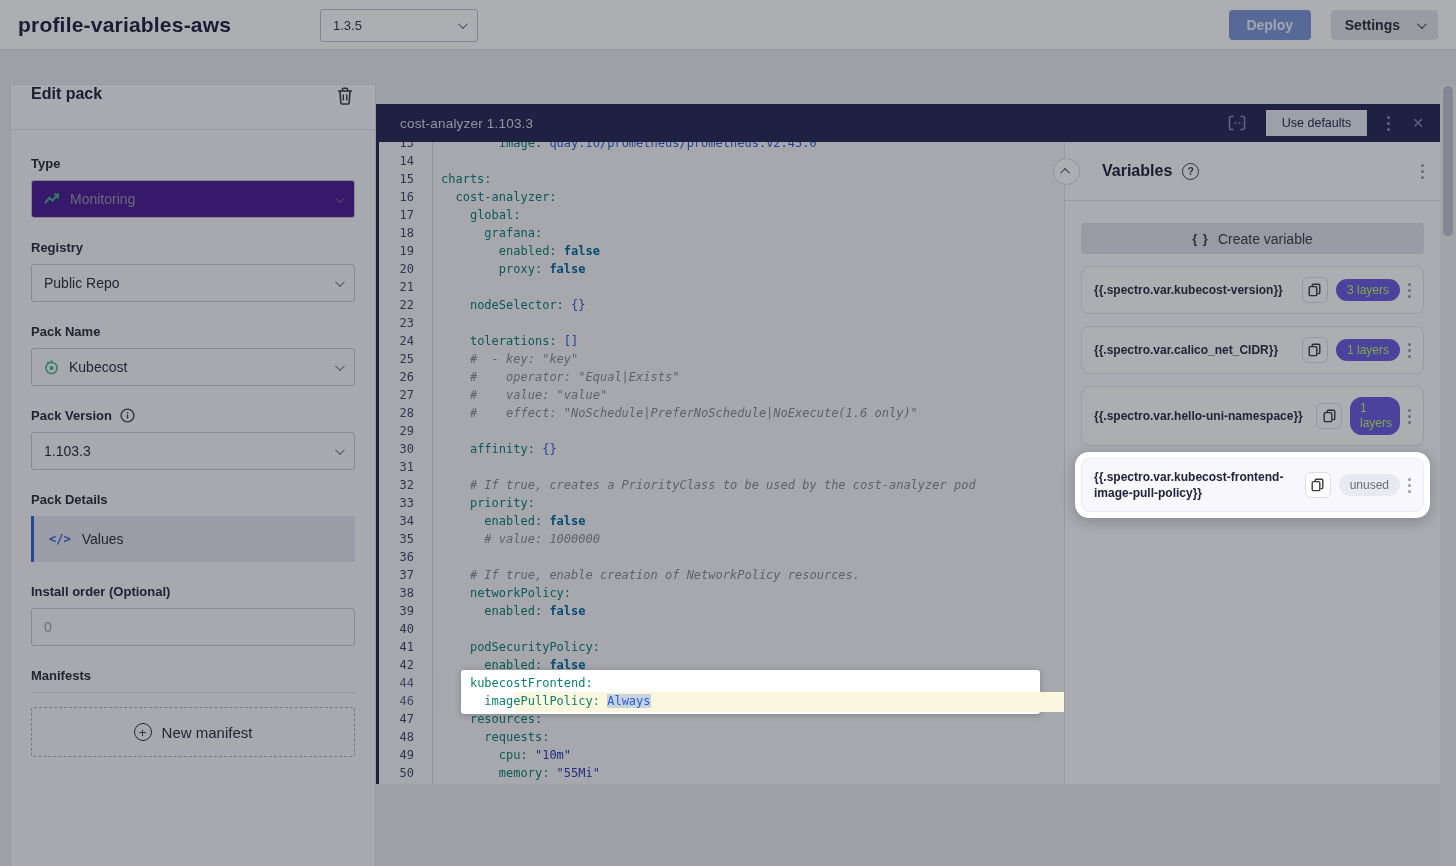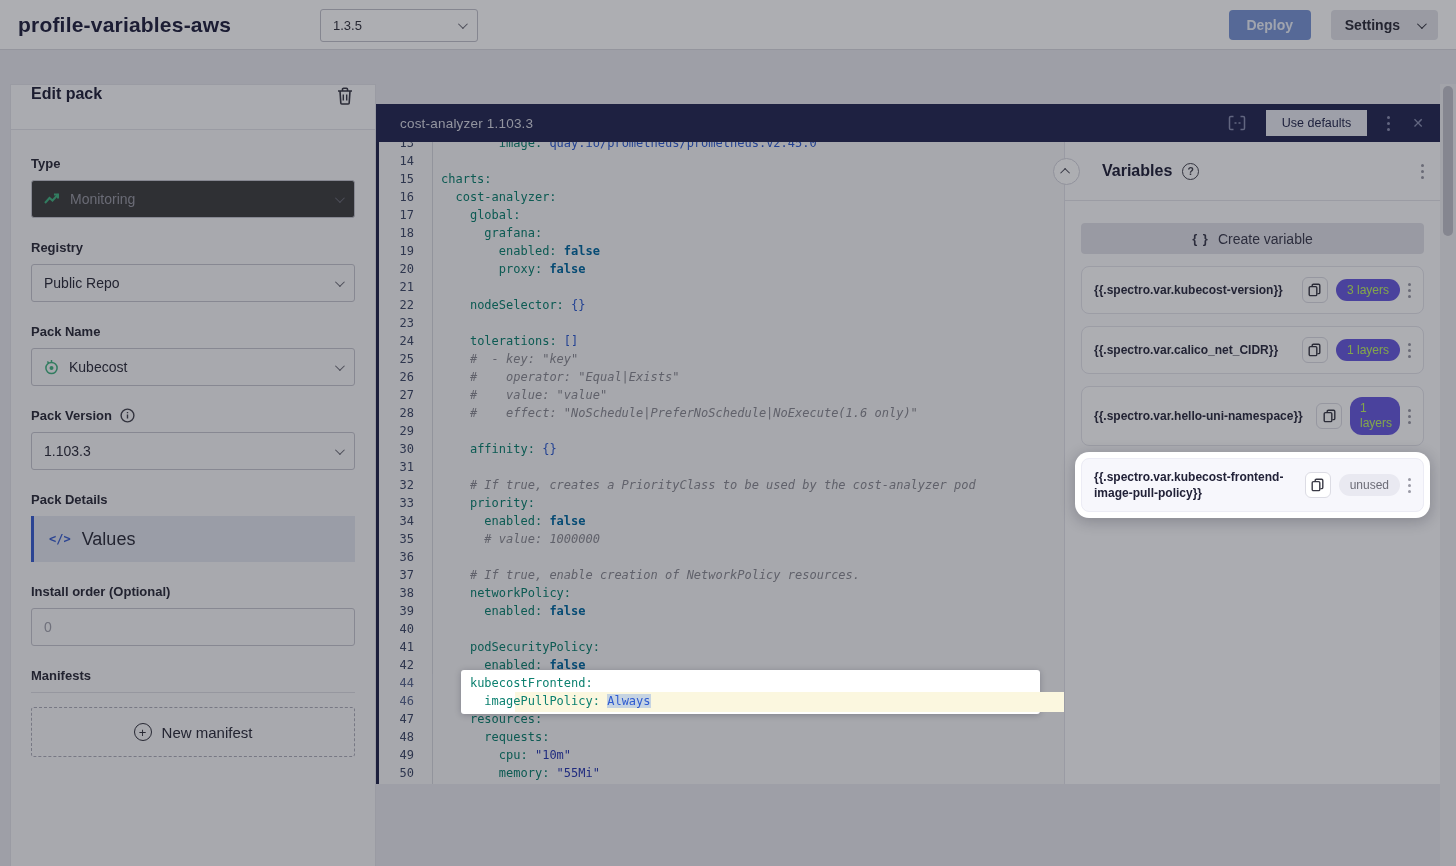--- a/index.html
+++ b/index.html
@@ -29,25 +29,25 @@
   .sidebar { position:absolute; left:10px; top:84px; width:366px; height:782px; background:#f7f7f9;
              border:1px solid #e3e3e9; border-bottom:none; }
   .sb-head { height:45px; border-bottom:1px solid #e2e2e8; display:flex; align-items:flex-start; padding:0 20px; background:#fbfbfc; }
   .sb-head h2 { font-size:16px; font-weight:bold; color:#23233a; }
   .trash-btn { margin-left:auto; background:none; border:none; cursor:pointer; padding:2px; }
   .sb-body { padding:26px 20px 0 20px; }
   .fld-label { font-size:13px; font-weight:bold; color:#2c2c3a; margin-bottom:9px; display:flex; align-items:center; gap:8px; }
   .select { height:38px; border:1px solid #c6c6cf; border-radius:3px; display:flex; align-items:center;
             padding:0 12px; font-size:14px; color:#2e2e3c; background:#f7f7f9; margin-bottom:22px; cursor:pointer; gap:10px; }
   .select .chev { margin-left:auto; }
-  .select.disabled { color:#9a9aa4; background:#404040; cursor:default; }
+  .select.disabled { color:#9a9aa4; background:#4c1d95; cursor:default; }
   .pd-item { height:46px; background:#e2e6ee; border-left:3px solid #3b5fd0; display:flex; align-items:center;
              gap:11px; padding-left:15px; margin-bottom:22px; cursor:pointer; }
   .pd-item .code-glyph { color:#3b5fd0; font-family:"DejaVu Sans Mono", monospace; font-size:12px; font-weight:bold; }
-  .pd-item span.lbl { font-size:18px; color:#2e2e3c; }
+  .pd-item span.lbl { font-size:14px; color:#2e2e3c; }
   .txt-input { width:100%; height:38px; border:1px solid #c6c6cf; border-radius:3px; background:#f7f7f9;
                padding:0 12px; font-size:14px; font-family:inherit; color:#2e2e3c; margin-bottom:22px; }
   .txt-input::placeholder { color:#a2a2ac; }
   .manifest-hr { border:none; border-top:1px solid #dcdce2; margin:4px 0 14px 0; }
   .new-manifest { width:100%; height:50px; border:1px dashed #aeaeb9; border-radius:3px; background:transparent;
                   display:flex; align-items:center; justify-content:center; gap:10px; font-size:15px; color:#2e2e3c;
                   font-family:inherit; cursor:pointer; }
   .plus-circle { width:18px; height:18px; border:1.6px solid #34343f; border-radius:50%; display:flex;
                  align-items:center; justify-content:center; font-size:13px; line-height:1; color:#34343f; }
 

